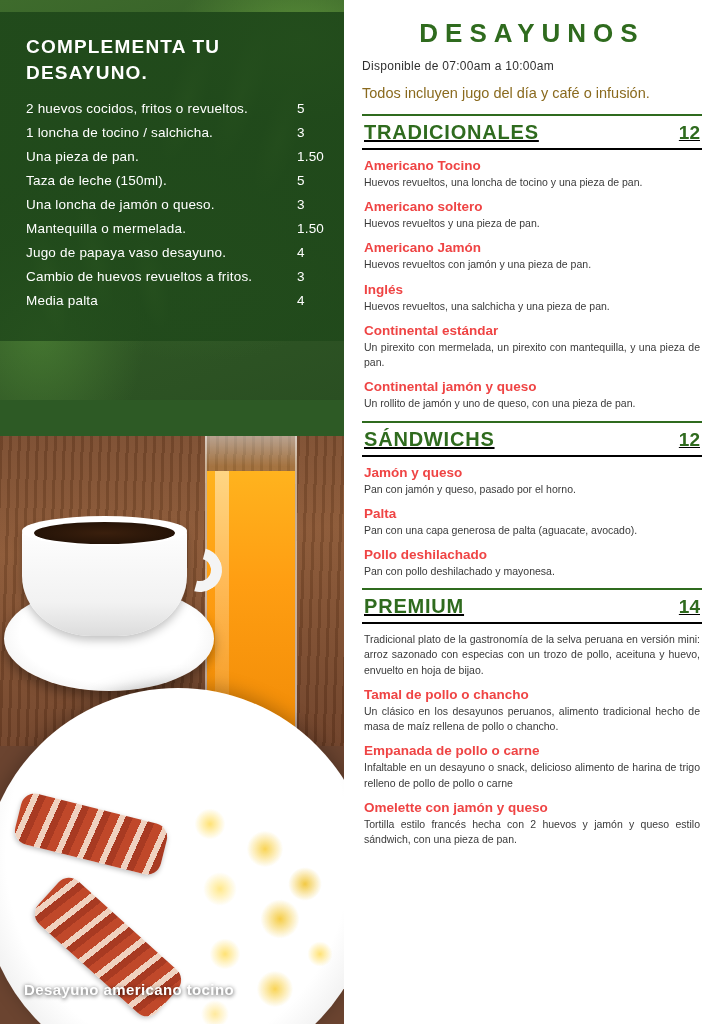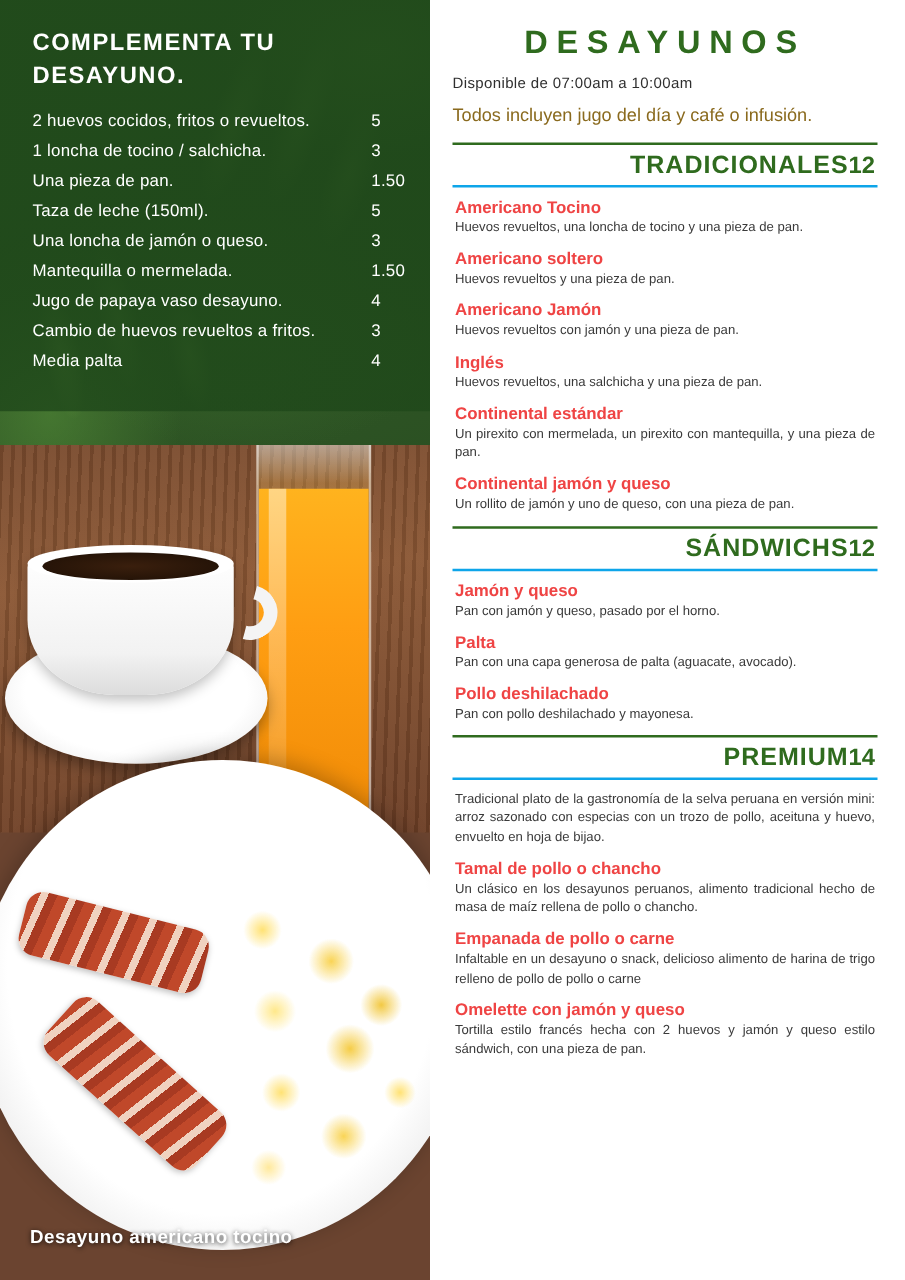--- a/index.html
+++ b/index.html
@@ -45,21 +45,21 @@
     position:absolute; left:10px; top:150px; width:200px; height:260px;
     background:
       radial-gradient(ellipse 26px 90px at 40px 120px, rgba(140,195,85,.40), transparent 60%),
       radial-gradient(ellipse 26px 100px at 90px 100px, rgba(140,195,85,.35), transparent 60%),
       radial-gradient(ellipse 26px 80px at 140px 140px, rgba(140,195,85,.30), transparent 60%);
     transform: rotate(-12deg);
   }
 
   
   .side-panel {
-    position: absolute; left: 0; top: 0; width: 365px; padding: 22px 26px 26px 26px;
+    position: absolute; left: 0; top: 12px; width: 365px; padding: 22px 26px 26px 26px;
     background: linear-gradient(180deg, rgba(31,72,26,.93) 0%, rgba(31,72,26,.90) 70%, rgba(31,72,26,.82) 100%);
     color: #ffffff;
   }
   .side-title {
     font-size: 19px;
     font-weight: 700;
     letter-spacing: 1.2px;
     line-height: 1.35;
     margin-bottom: 14px;
   }
@@ -69,21 +69,21 @@
     align-items: flex-start;
     font-size: 13.5px;
     line-height: 1.55;
     margin-bottom: 3px;
   }
   .side-row .nm { flex: 1; padding-right: 10px; letter-spacing: .2px; }
   .side-row .pr { width: 42px; text-align: left; letter-spacing: .2px; }
 
   
   .photo {
-    position: absolute; left: 0; bottom: 0; width: 344px; height: 668px;
+    position: absolute; left: 0; bottom: 0; width: 344px; height: 588px;
     overflow: hidden;
     background: #6b4430;
   }
   
   .tabletop {
     position:absolute; left:0; top:0; width:344px; height:310px;
     background: linear-gradient(175deg, #7a4b2e 0%, #8b5734 35%, #6d3f26 100%);
   }
   .tabletop::after{
     content:""; position:absolute; inset:0;
@@ -196,25 +196,26 @@
     text-align: left;
     color: #8a6a1e;
     font-size: 14.5px;
     line-height: 1.45;
     margin-top: 10px;
     margin-bottom: 10px;
   }
 
   .section { margin-top: 6px; }
   .sec-head {
-    display: flex; align-items: baseline; justify-content: flex-end;
+    display: flex; align-items: baseline; justify-content: space-between;
     border-top: 2px solid #2f6b1e;
-    border-bottom: 2px solid #0ea5e9;
+    border-bottom: 2px solid #000000;
     padding: 5px 2px 4px 2px;
     margin-bottom: 8px;
+    text-decoration: underline;
   }
   .sec-name {
     color: #2f6b1e; font-size: 20px; font-weight: 600; letter-spacing: .8px;
   }
   .sec-price {
     color: #2f6b1e; font-size: 19px; font-weight: 600;
   }
   .item { margin-bottom: 9px; padding: 0 2px; }
   .item-name {
     color: #ef4444; font-size: 13.5px; font-weight: 600; margin-bottom: 2px;

